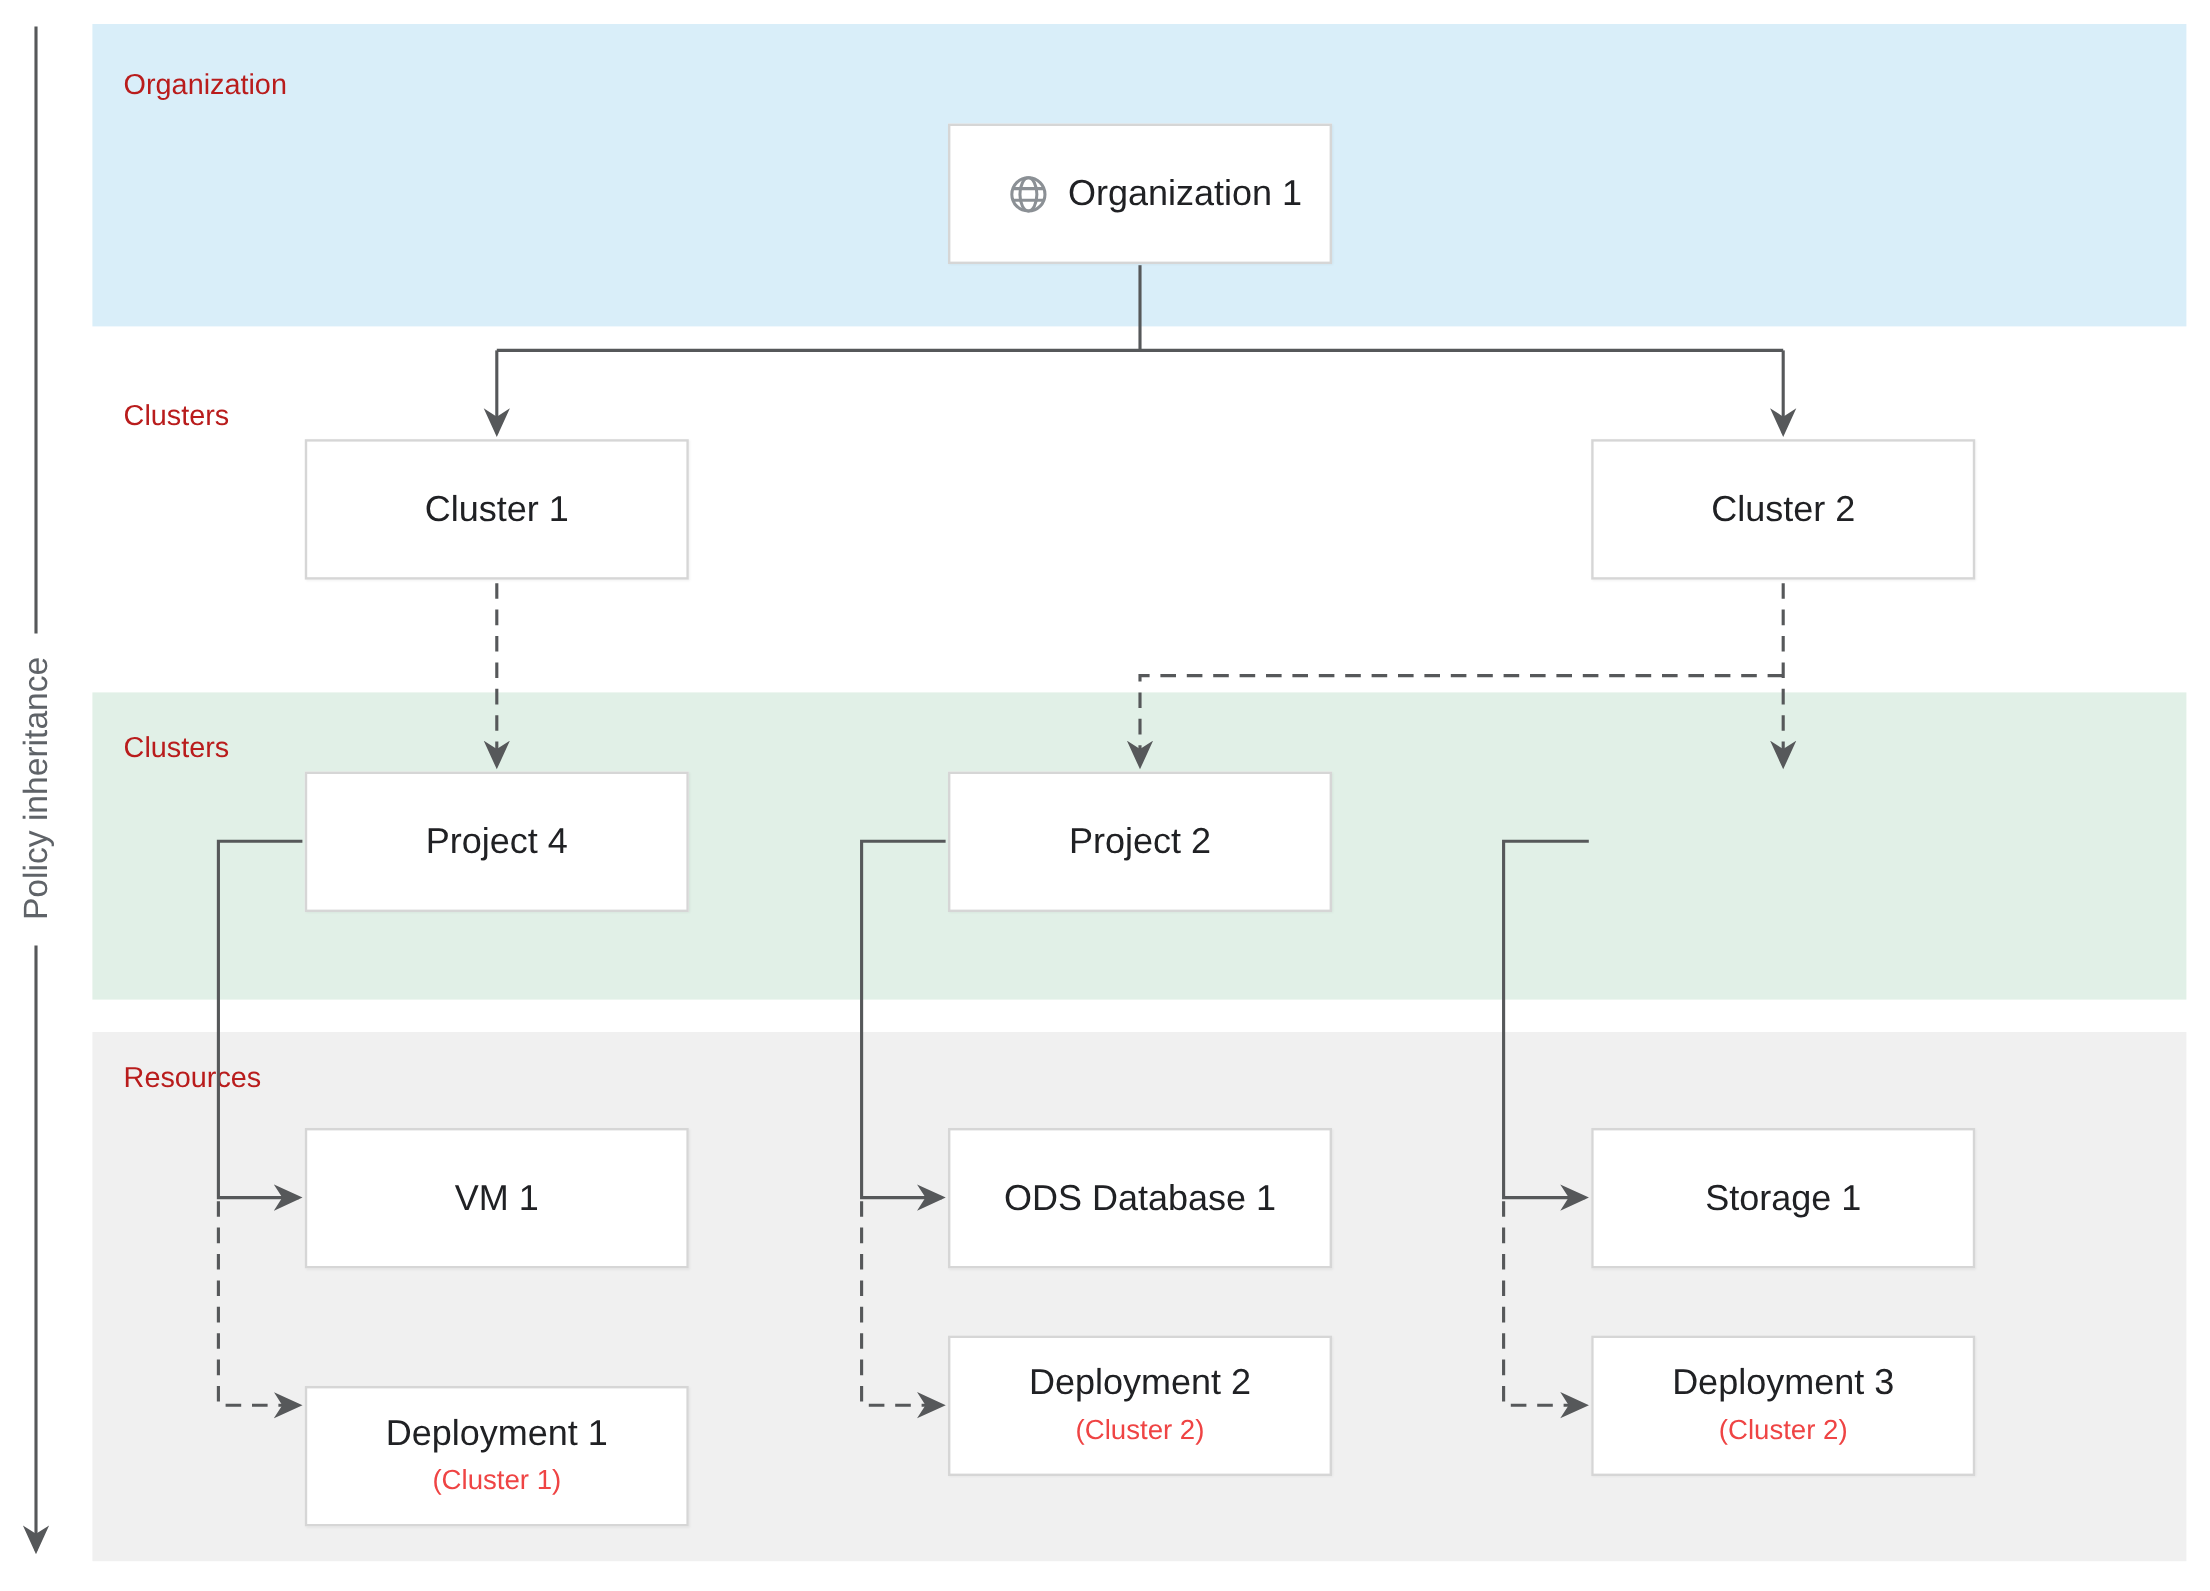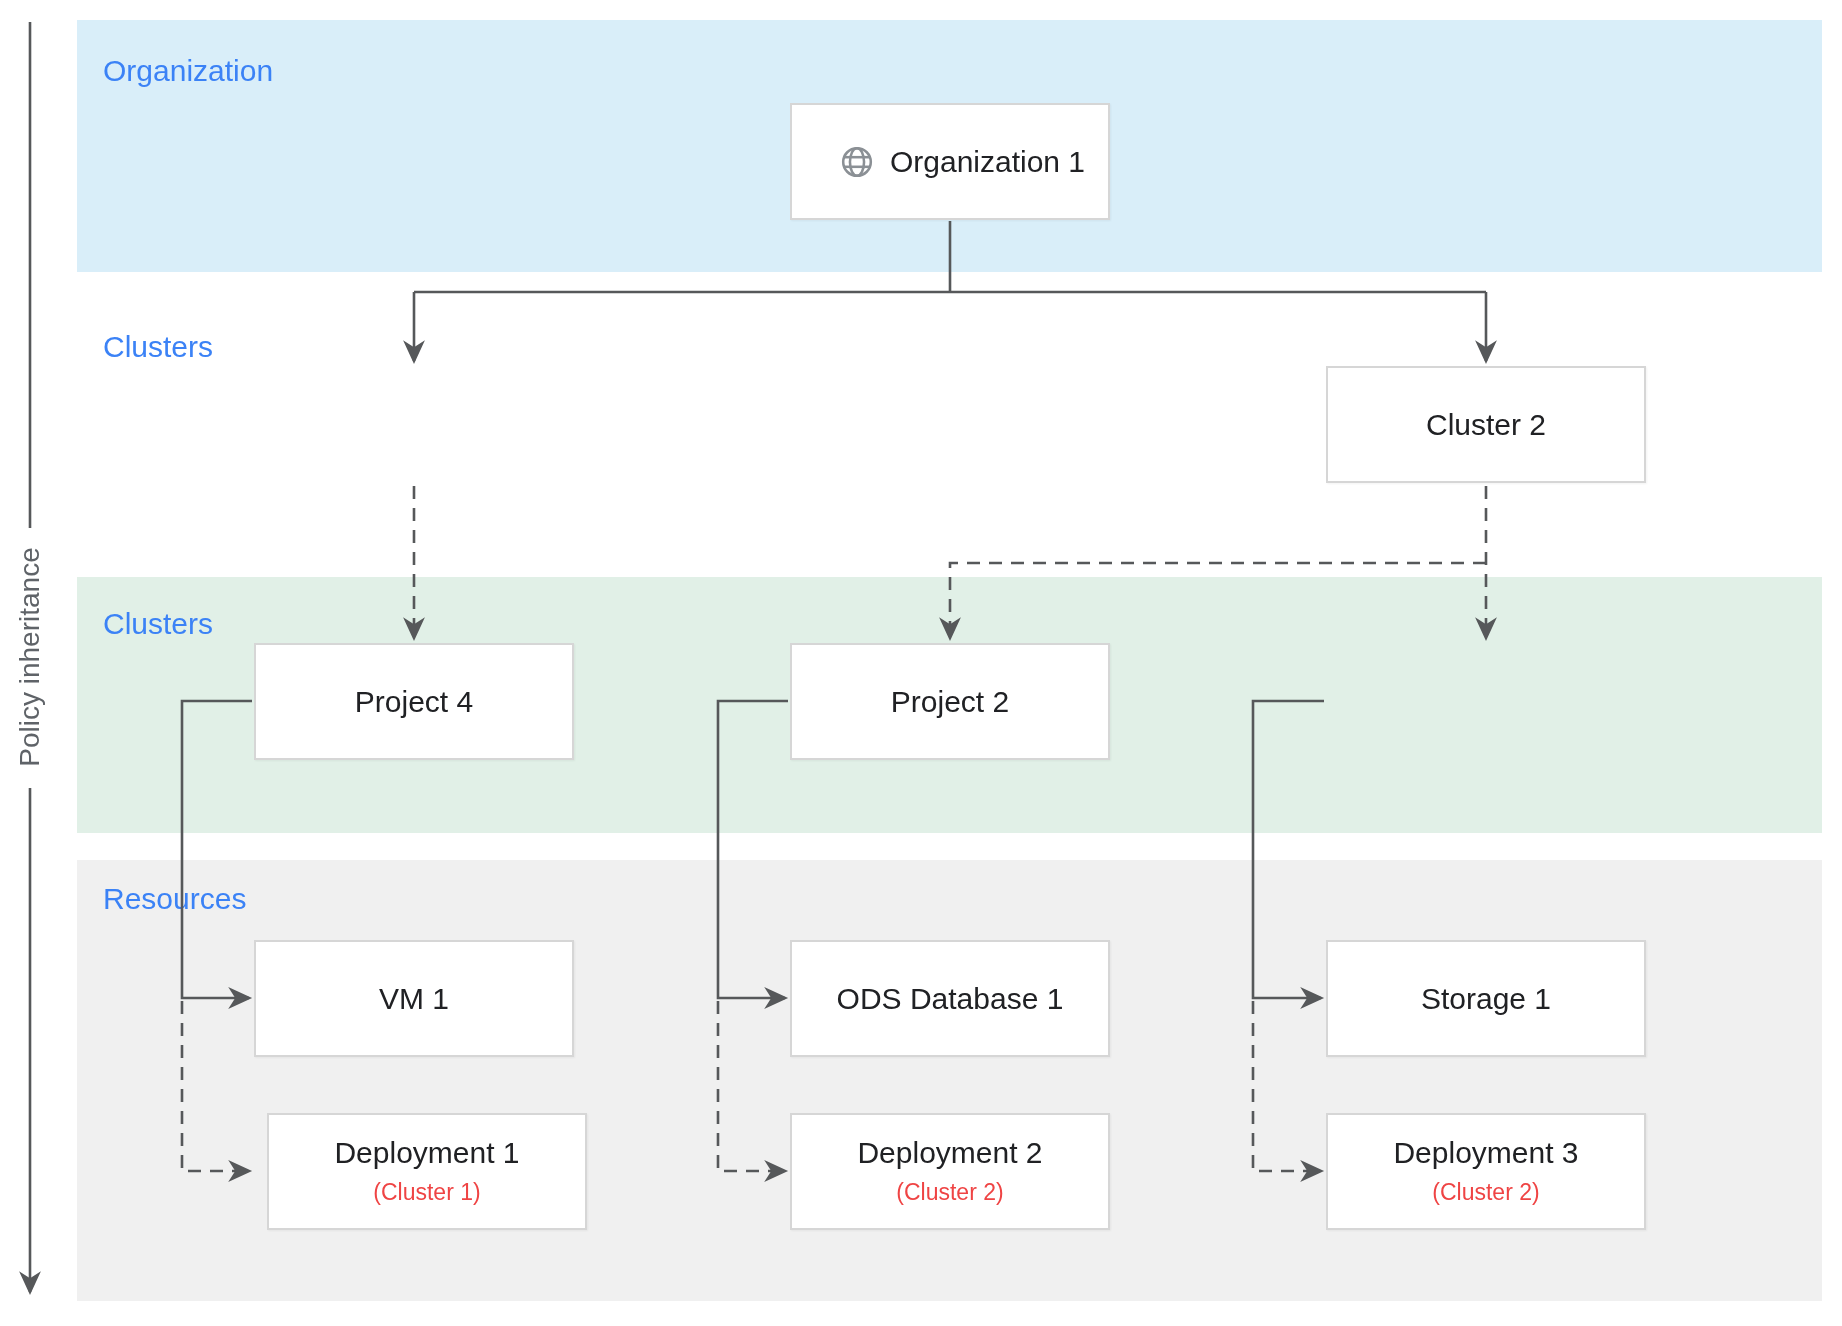--- a/index.html
+++ b/index.html
@@ -15,23 +15,23 @@
   
   .band { position: absolute; left: 77px; width: 1745px; }
   .band-organization { top: 20px;  height: 252px; background: #d9eef9; }
   .band-clusters     { top: 272px; height: 305px; background: transparent; }
   .band-projects     { top: 577px; height: 256px; background: #e1f0e7; }
   .band-resources    { top: 860px; height: 441px; background: #f0f0f0; }
 
   .band-label {
     position: absolute;
     left: 103px;
-    font-size: 30px;
+    font-size: 24px;
     line-height: 36px;
-    color: #3b82f6;
+    color: #b91c1c;
   }
   .band-label-organization { top: 53px; }
   .band-label-clusters     { top: 329px; }
   .band-label-projects     { top: 606px; }
   .band-label-resources    { top: 881px; }
 
   
   .wires {
     position: absolute;
     left: 0; top: 0;
@@ -73,21 +73,21 @@
 
   .node-organization1 { left: 790px;  top: 103px; padding-left: 24px; }
   .node-cluster1      { left: 254px;  top: 366px; }
   .node-cluster2      { left: 1326px; top: 366px; }
   .node-project1      { left: 254px;  top: 643px; }
   .node-project2      { left: 790px;  top: 643px; }
   .node-project3      { left: 1326px; top: 643px; }
   .node-vm1           { left: 254px;  top: 940px; }
   .node-ods           { left: 790px;  top: 940px; }
   .node-storage1      { left: 1326px; top: 940px; }
-  .node-deployment1   { left: 254px;  top: 1113px; margin-left: 13px; }
+  .node-deployment1   { left: 254px;  top: 1155px; }
   .node-deployment2   { left: 790px;  top: 1113px; }
   .node-deployment3   { left: 1326px; top: 1113px; }
 
   .org-row { display: flex; align-items: center; }
 </style>
 </head>
 <body>
 
 <div class="canvas">
 
@@ -136,20 +136,23 @@
       <svg class="globe" width="36" height="36" viewBox="0 0 24 24" fill="none" stroke="#8b9095" stroke-width="1.7" xmlns="http://www.w3.org/2000/svg">
         <circle cx="12" cy="12" r="9.2"></circle>
         <ellipse cx="12" cy="12" rx="4.7" ry="9.2"></ellipse>
         <line x1="3.4" y1="8.8" x2="20.6" y2="8.8"></line>
         <line x1="3.4" y1="15.2" x2="20.6" y2="15.2"></line>
       </svg>
       <span>Organization 1</span>
     </span>
   </div>
 
+  <div class="node node-cluster1">
+    <span>Cluster 1</span>
+  </div>
   <div class="node node-cluster2">
     <span>Cluster 2</span>
   </div>
 
   <div class="node node-project1">
     <span>Project 4</span>
   </div>
   <div class="node node-project2">
     <span>Project 2</span>
   </div>

